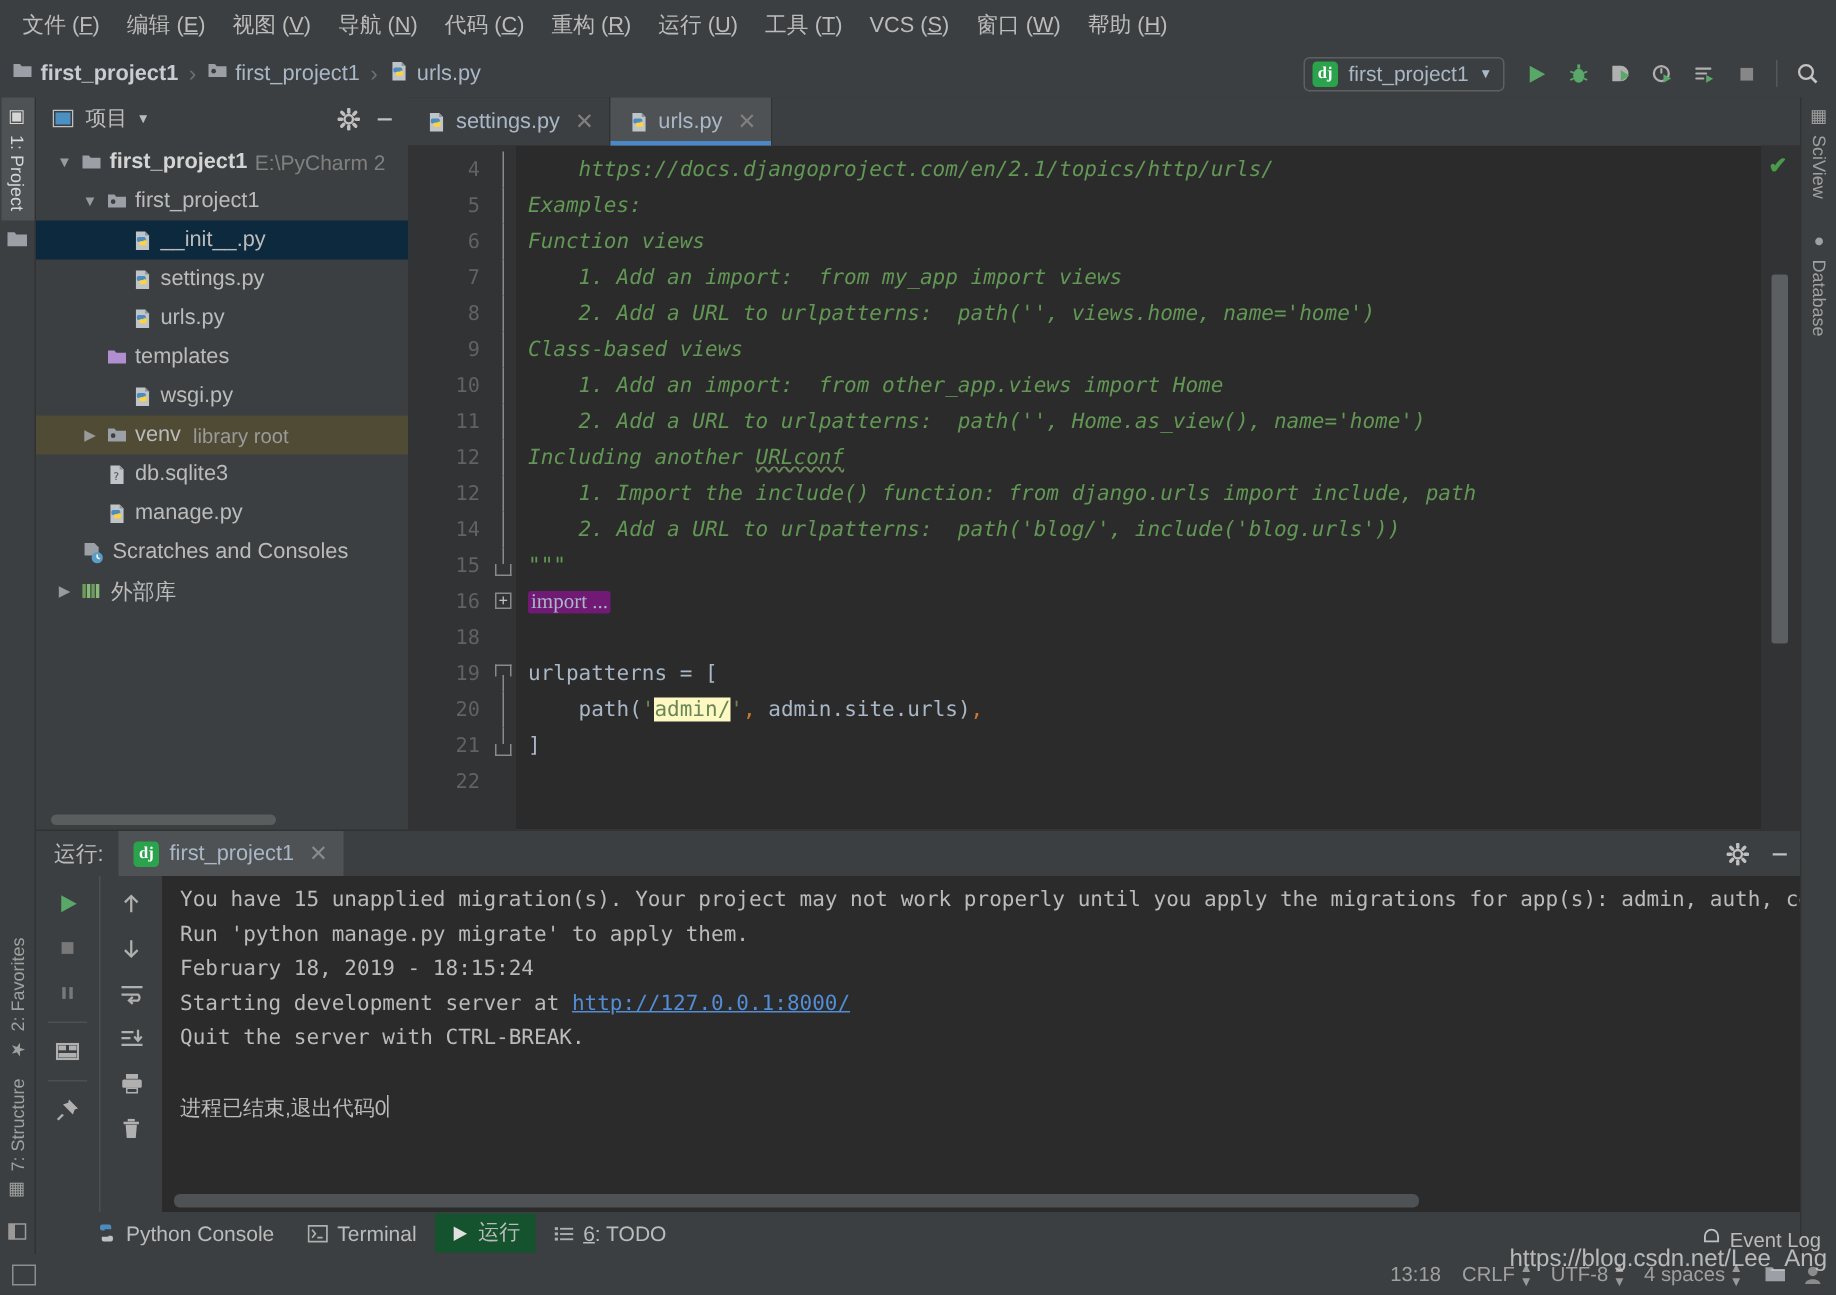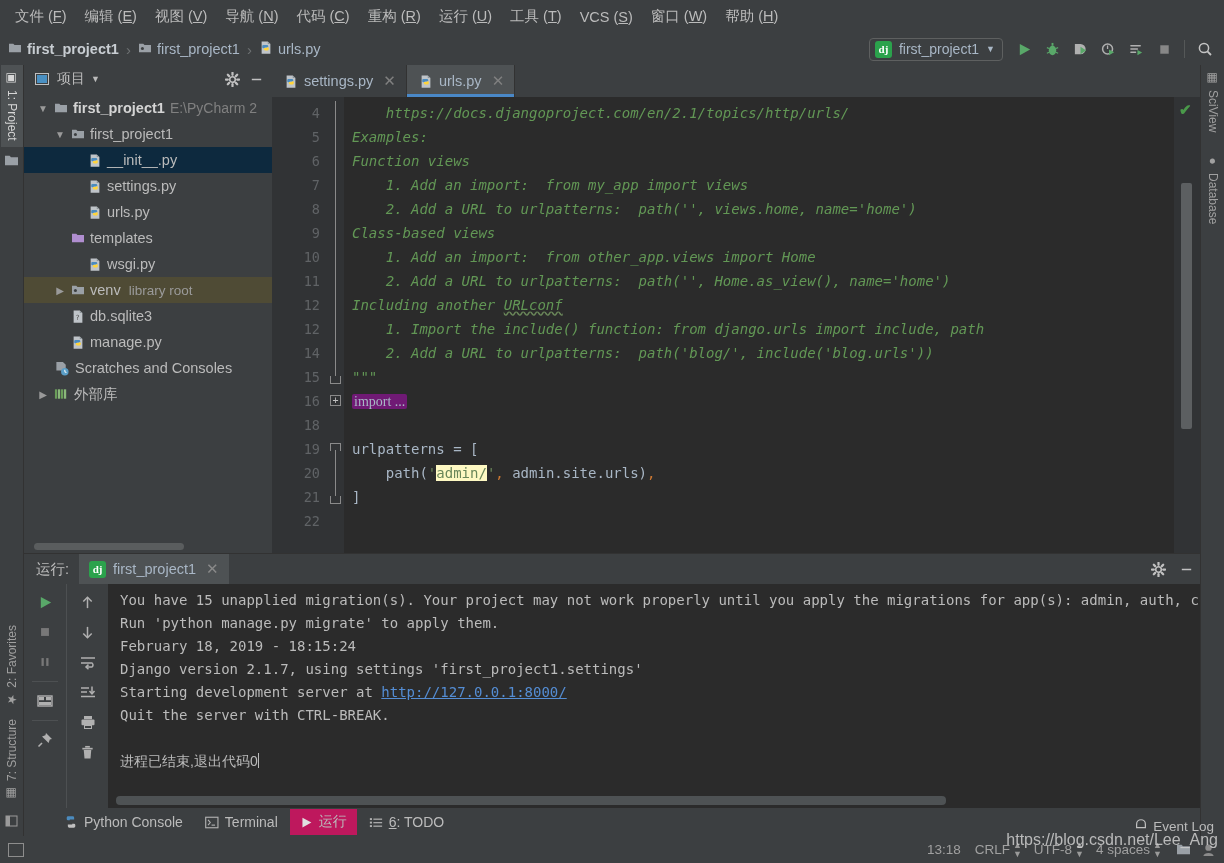--- a/index.html
+++ b/index.html
@@ -169,21 +169,21 @@
   .coline { height: 23px; line-height: 23px; white-space: pre; }
   .colink { color: #548dd4; text-decoration: underline; }
   .co-cn { font-family: "Liberation Sans", sans-serif; font-size: 14px; }
   .caret { display: inline-block; width: 1px; height: 15px; background: #bbbbbb; vertical-align: -2px; }
   .con-hscroll { position: absolute; left: 0; right: 0; bottom: 0; height: 16px; background: #2b2b2b; }
   .con-hscroll .thumb { position: absolute; left: 8px; top: 4px; width: 830px; height: 9px; background: #4e5254; border-radius: 4px; }
 
   
   .bottom-bar { height: 28px; flex: 0 0 28px; background: #3c3f41; display: flex; align-items: center; padding-left: 30px; gap: 2px; }
   .bb-item { display: flex; align-items: center; gap: 6px; padding: 4px 10px; font-size: 14px; color: #bbbbbb; }
-  .bb-item.active { background: #be185d; }
+  .bb-item.active { background: #14532d; }
   .bb-u { text-decoration: underline; }
 
   
   .status-bar {
     height: 27px; flex: 0 0 27px; background: #3c3f41; display: flex; align-items: center;
     padding: 0 8px 0 8px; font-size: 13.5px; color: #a0a0a0; position: relative;
   }
   .sb-left { display: flex; align-items: center; gap: 10px; }
   .sb-sp { flex: 1 1 auto; }
   .sb-item { display: flex; align-items: center; gap: 3px; }
@@ -762,21 +762,20 @@
                     </g>
                   </svg>
               </div>
             </div>
           </div>
 
           <div class="console" id="console">
             <div class="coline"><span>You have 15 unapplied migration(s). Your project may not work properly until you apply the migrations for app(s): admin, auth, contentty</span></div>
               <div class="coline"><span>Run 'python manage.py migrate' to apply them.</span></div>
               <div class="coline"><span>February 18, 2019 - 18:15:24</span></div>
-              <div class="coline"><span>Django version 2.1.7, using settings 'first_project1.settings'</span></div>
               <div class="coline"><span>Starting development server at </span><span class="colink">http://127.0.0.1:8000/</span></div>
               <div class="coline"><span>Quit the server with CTRL-BREAK.</span></div>
               <div class="coline">&nbsp;</div>
               <div class="coline"><span class="co-cn">进程已结束,退出代码0</span><span class="caret"></span></div>
               <div class="con-hscroll">
               <div class="thumb"></div>
             </div>
           </div>
         </div>
       </div>

